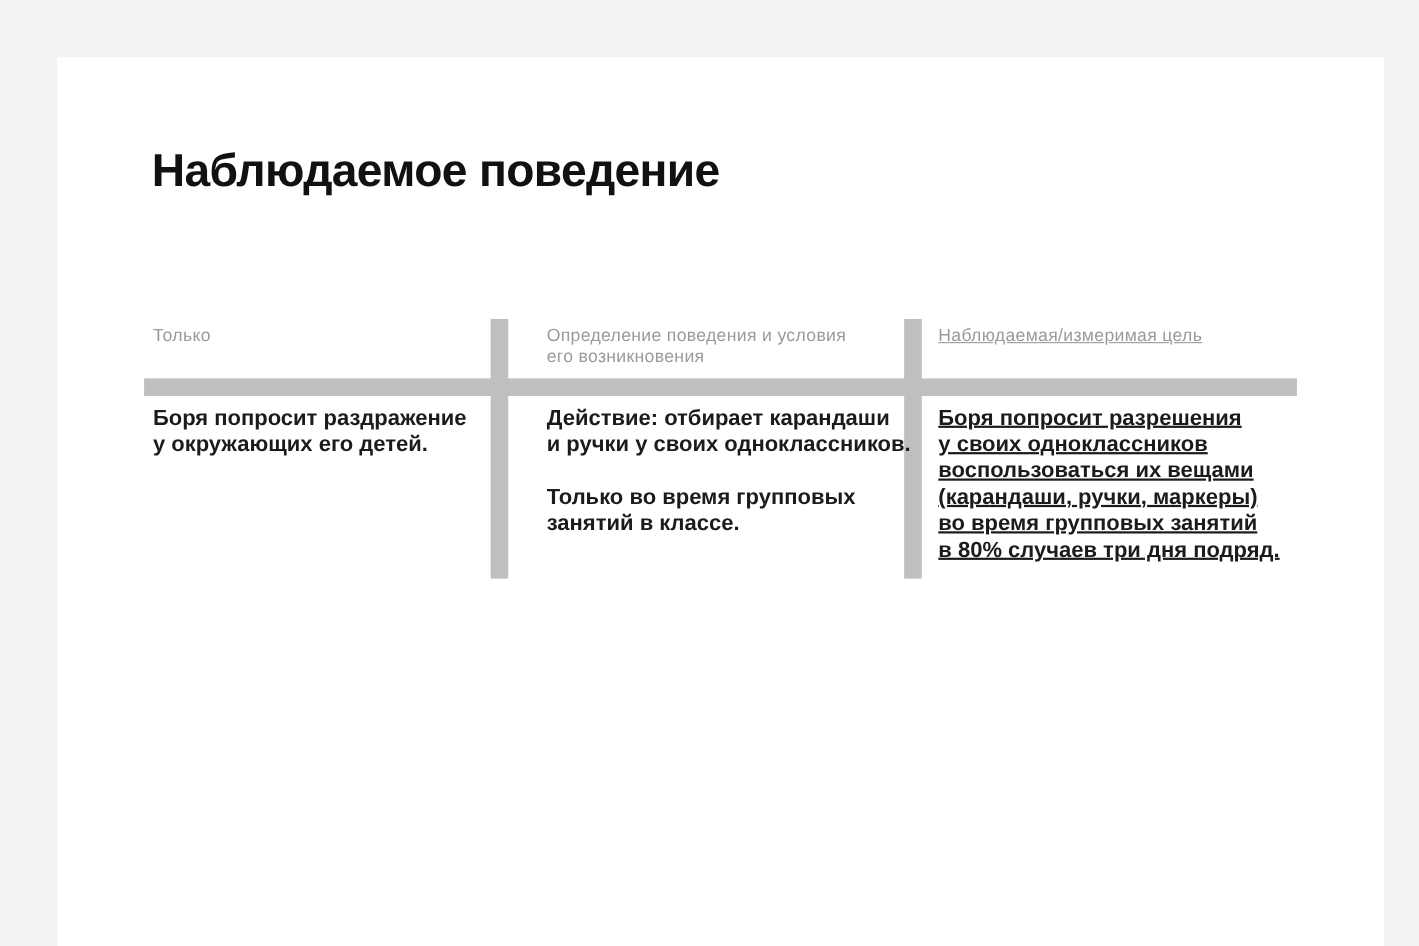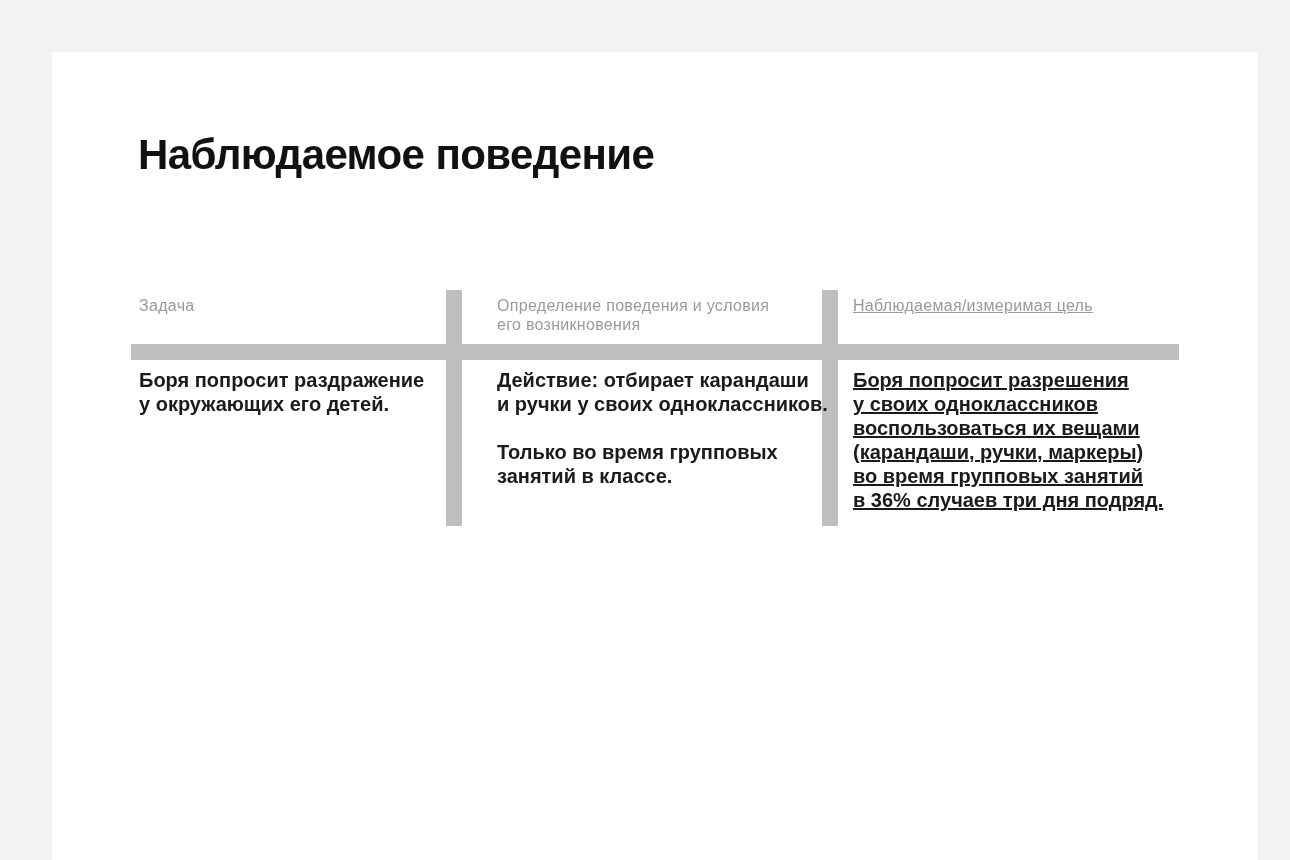--- a/index.html
+++ b/index.html
@@ -72,38 +72,38 @@
 </style>
 </head>
 <body>
 
 <div class="slide">
 
   <h1 class="slide-title">Наблюдаемое поведение</h1>
 
   <div>
 
-    <div class="col-header col-1">Задача</div>
+    <div class="col-header col-1">Только</div>
     <div class="col-header col-2">Определение поведения и условия
 его возникновения</div>
     <div class="col-header col-3">Наблюдаемая/измеримая цель</div>
 
     <div class="header-rule"></div>
     <div class="v-divider d1"></div>
     <div class="v-divider d2"></div>
 
     <div class="col-body col-1">Боря попросит раздражение
 у окружающих его детей.</div>
     <div class="col-body col-2">Действие: отбирает карандаши
 и ручки у своих одноклассников.
 
 Только во время групповых
 занятий в классе.</div>
     <div class="col-body col-3">Боря попросит разрешения
 у своих одноклассников
 воспользоваться их вещами
 (карандаши, ручки, маркеры)
 во время групповых занятий
-в 36% случаев три дня подряд.</div>
+в 80% случаев три дня подряд.</div>
 
   </div>
 
 </div>
 
 </body></html>

